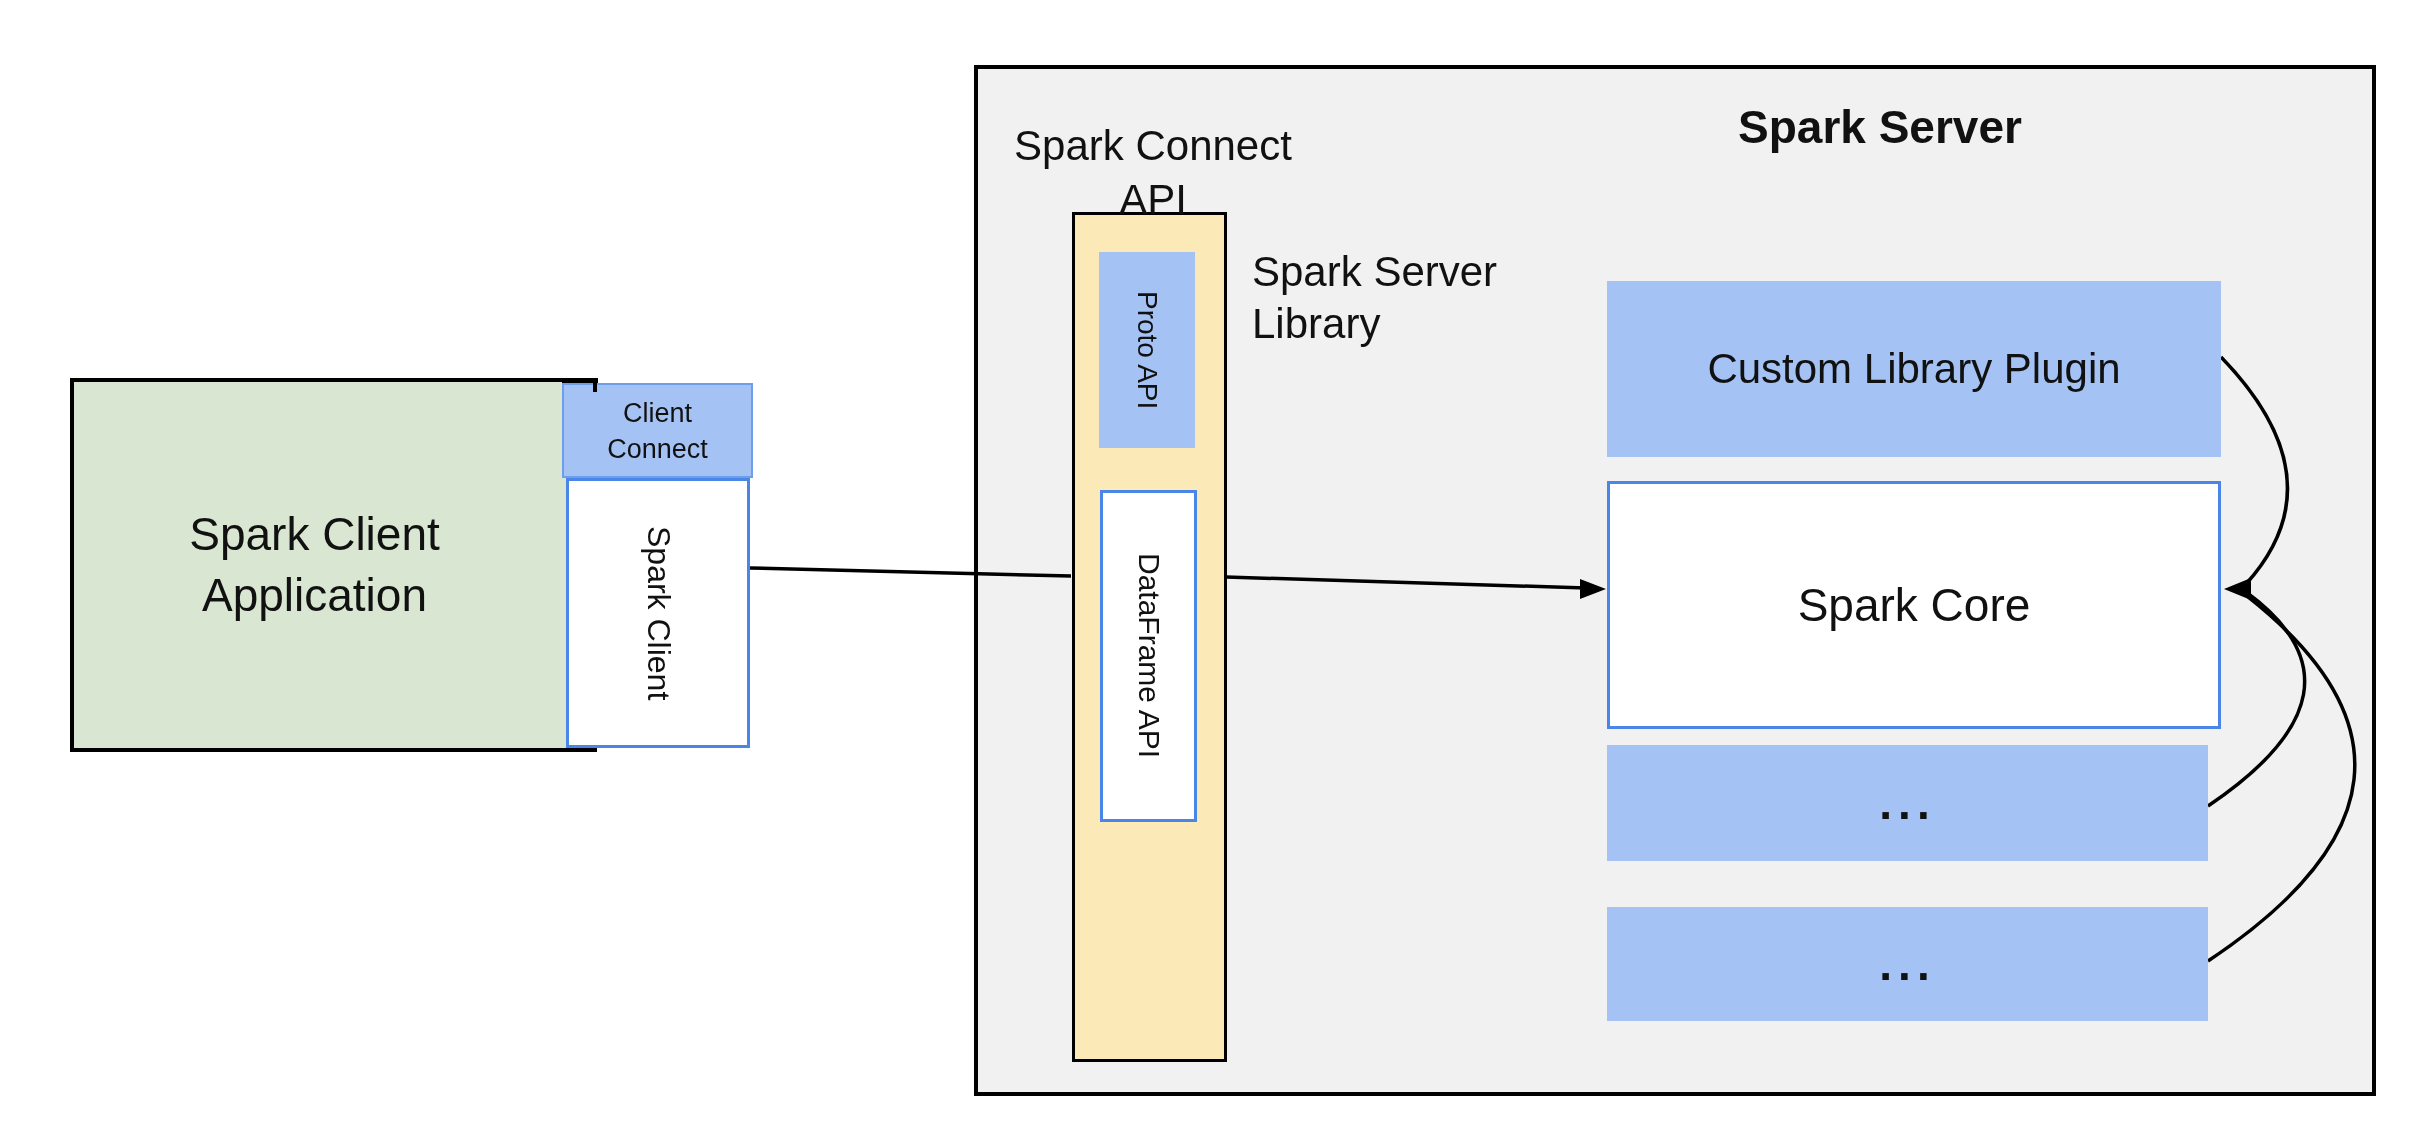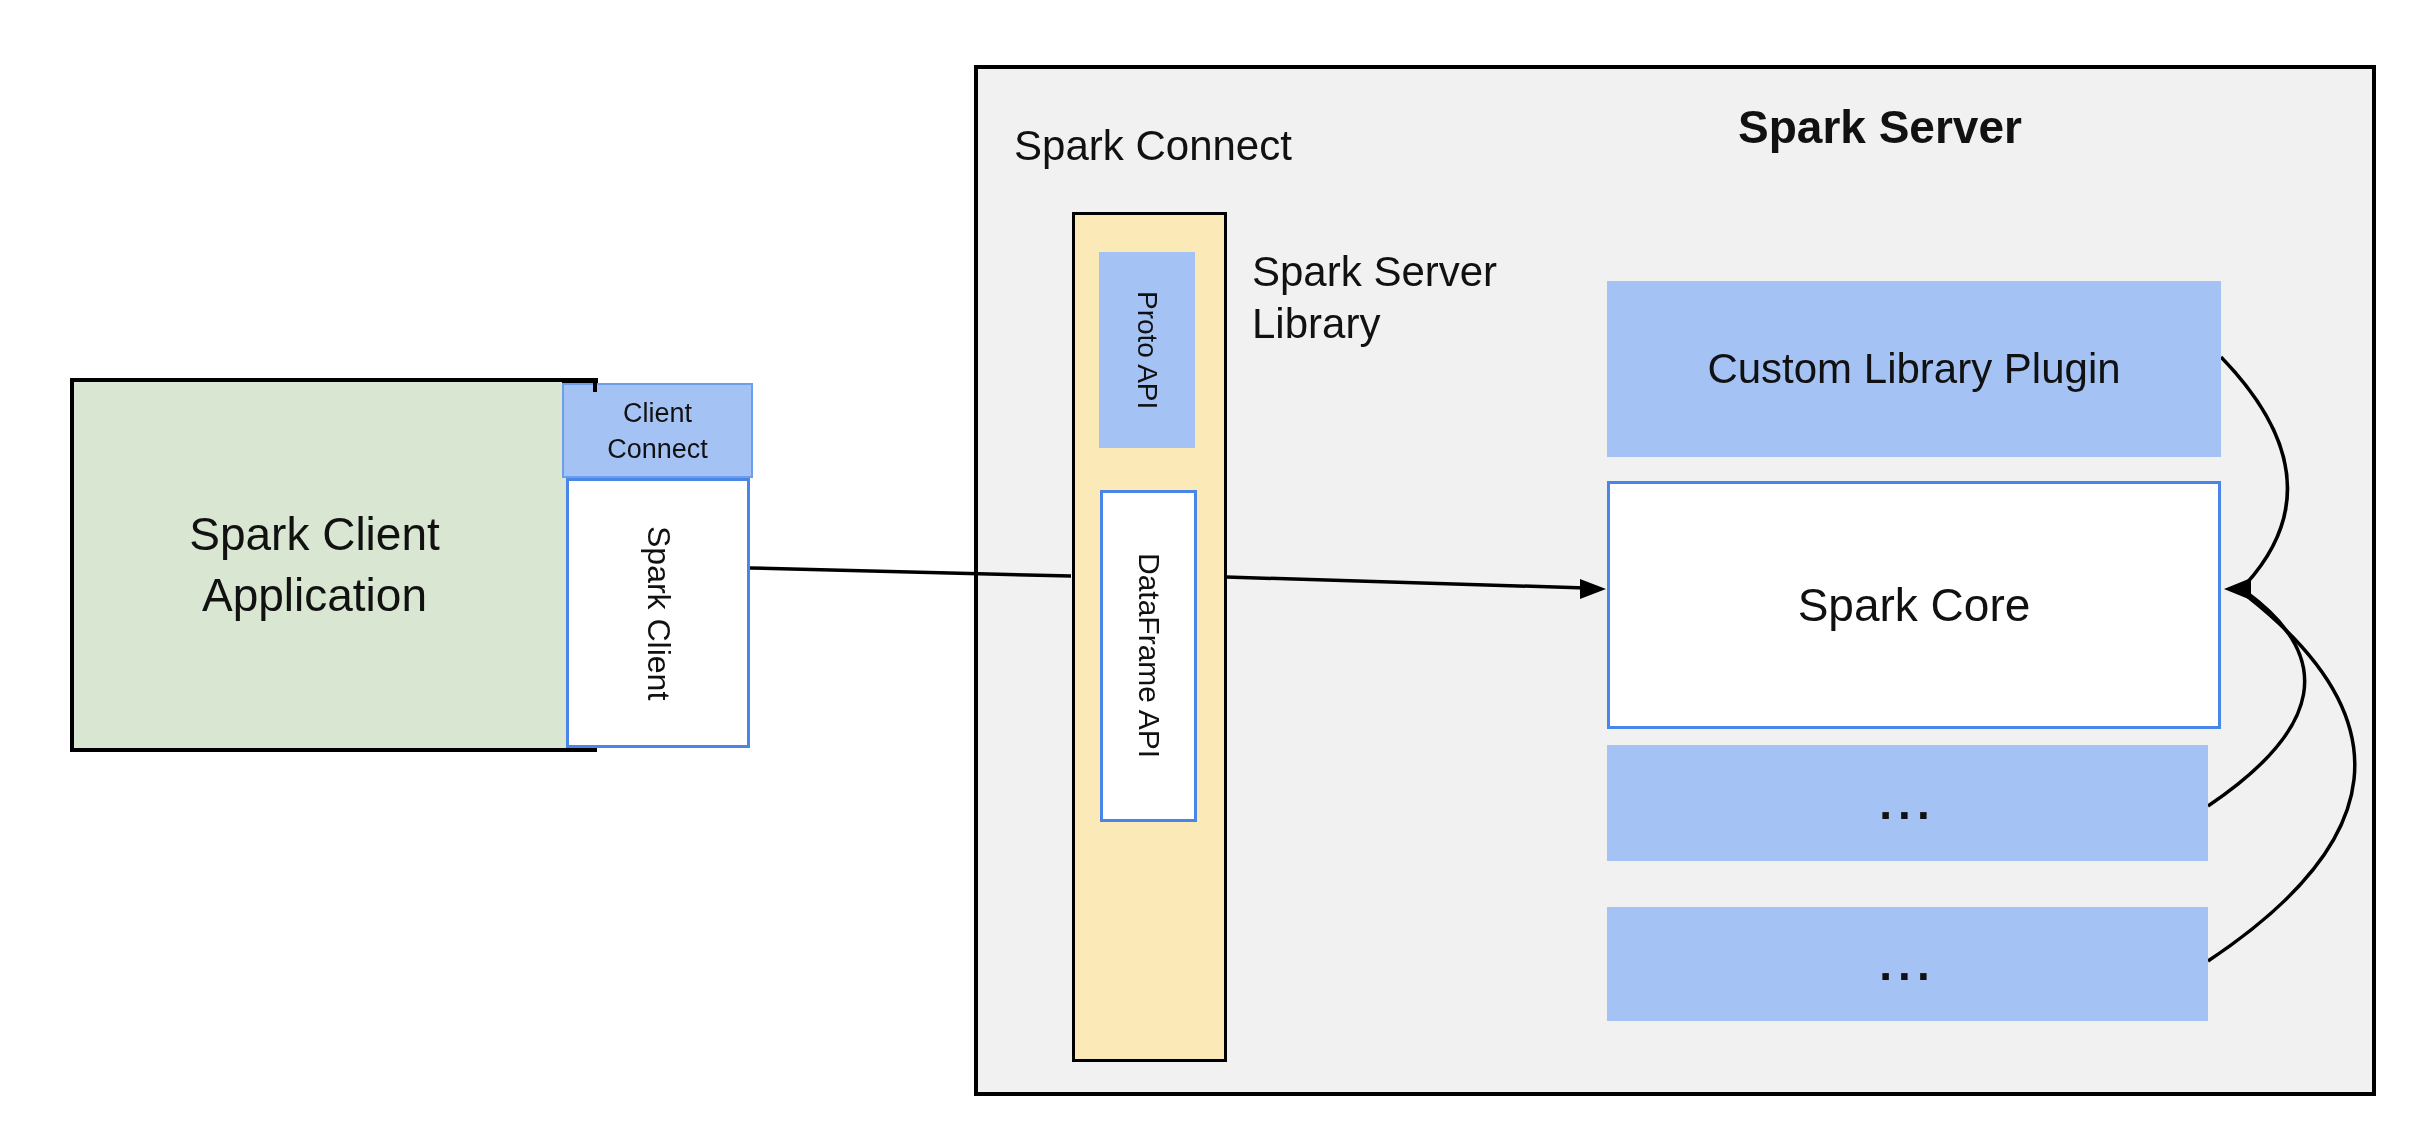--- a/index.html
+++ b/index.html
@@ -79,20 +79,21 @@
 
   <div class="abs flexc" id="client-box">
     <span class="vtext" style="font-size:32px;">Spark Client</span>
   </div>
 
   <div class="abs" id="border-overhang"></div>
   <div class="abs" id="border-tick"></div>
 
   <div class="abs" id="connect-title">
     <div>Spark Connect</div>
+    <div>API</div>
   </div>
 
   <div class="abs" id="server-title">Spark Server</div>
 
   <div class="abs" id="tan-box"></div>
 
   <div class="abs flexc" id="proto-box">
     <span class="vtext">Proto API</span>
   </div>
 

